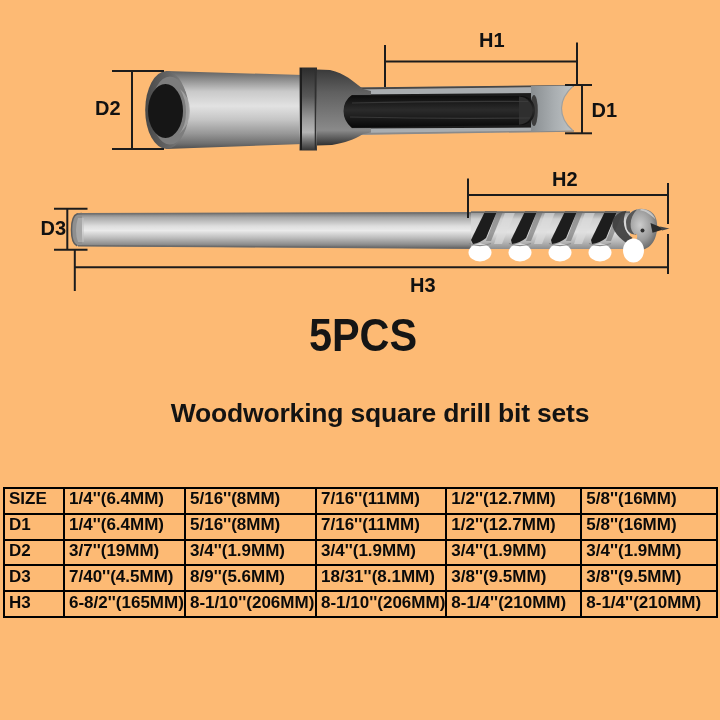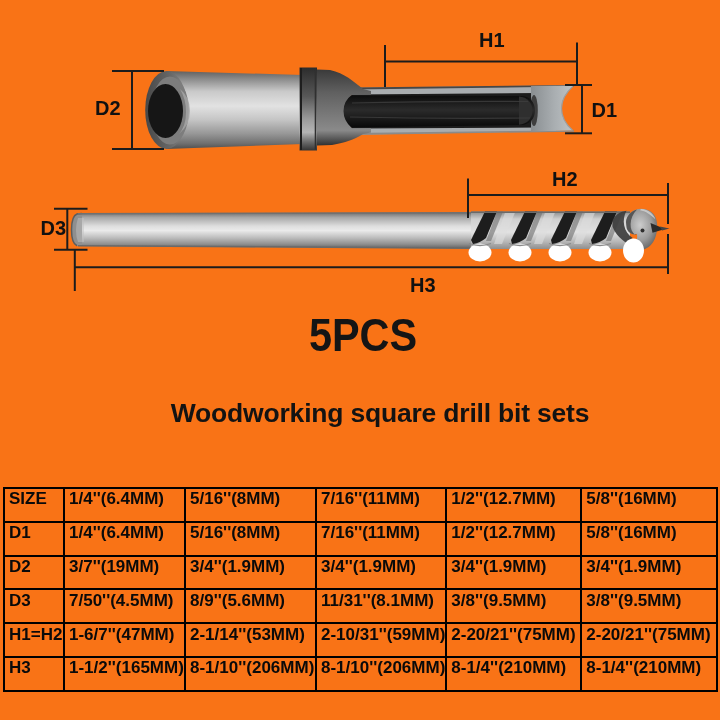--- a/index.html
+++ b/index.html
@@ -1,21 +1,21 @@
 <!DOCTYPE html>
 <html><head>
 <meta charset="utf-8">
 <style>
 html,body{margin:0;padding:0;background:#fff;}
-#page{position:relative;width:720px;height:720px;background:#f97316;overflow:hidden;font-family:"Liberation Sans",sans-serif;}
+#page{position:relative;width:720px;height:720px;background:#fdba74;overflow:hidden;font-family:"Liberation Sans",sans-serif;}
 #art{position:absolute;left:0;top:0;}
 .pcs{position:absolute;left:0;top:308px;width:726px;text-align:center;font-weight:bold;font-size:46px;color:#151515;transform:scaleX(0.90);}
 .title{position:absolute;left:0;top:398px;width:760px;text-align:center;font-weight:bold;font-size:26.5px;color:#131313;letter-spacing:-0.2px;}
 table.spec{position:absolute;left:3px;top:487px;border-collapse:collapse;table-layout:fixed;font-family:"Liberation Sans",sans-serif;}
-table.spec td{border:2px solid #000;font-weight:bold;font-size:17px;color:#0a0a0a;height:19.8px;padding:0 0 12px 4px;white-space:nowrap;overflow:hidden;line-height:19px;}
+table.spec td{border:2px solid #000;font-weight:bold;font-size:17px;color:#0a0a0a;height:19.8px;padding:0 0 4px 4px;white-space:nowrap;overflow:hidden;line-height:19px;}
 </style>
 </head>
 <body>
 <div id="page">
 <svg id="art" width="720" height="480" viewBox="0 0 720 480">
 <defs>
 <linearGradient id="cylG" x1="0" y1="0" x2="0" y2="1">
 <stop offset="0" stop-color="#606060"></stop>
           <stop offset="0.09" stop-color="#868686"></stop>
 <stop offset="0.26" stop-color="#c9c9c9"></stop>
@@ -248,37 +248,29 @@
 <tr>
           <td>D2</td>
           <td>3/7''(19MM)</td>
           <td>3/4''(1.9MM)</td>
           <td>3/4''(1.9MM)</td>
           <td>3/4''(1.9MM)</td>
           <td>3/4''(1.9MM)</td>
         </tr>
 <tr>
           <td>D3</td>
-          <td>7/50''(4.5MM)</td>
+          <td>7/40''(4.5MM)</td>
           <td>8/9''(5.6MM)</td>
-          <td>11/31''(8.1MM)</td>
+          <td>18/31''(8.1MM)</td>
           <td>3/8''(9.5MM)</td>
           <td>3/8''(9.5MM)</td>
         </tr>
 <tr>
-          <td>H1=H2</td>
-          <td>1-6/7''(47MM)</td>
-          <td>2-1/14''(53MM)</td>
-          <td>2-10/31''(59MM)</td>
-          <td>2-20/21''(75MM)</td>
-          <td>2-20/21''(75MM)</td>
-        </tr>
-<tr>
           <td>H3</td>
-          <td>1-1/2''(165MM)</td>
+          <td>6-8/2''(165MM)</td>
           <td>8-1/10''(206MM)</td>
           <td>8-1/10''(206MM)</td>
           <td>8-1/4''(210MM)</td>
           <td>8-1/4''(210MM)</td>
         </tr>
 </tbody>
     </table>
 </div>
 
 </body></html>

